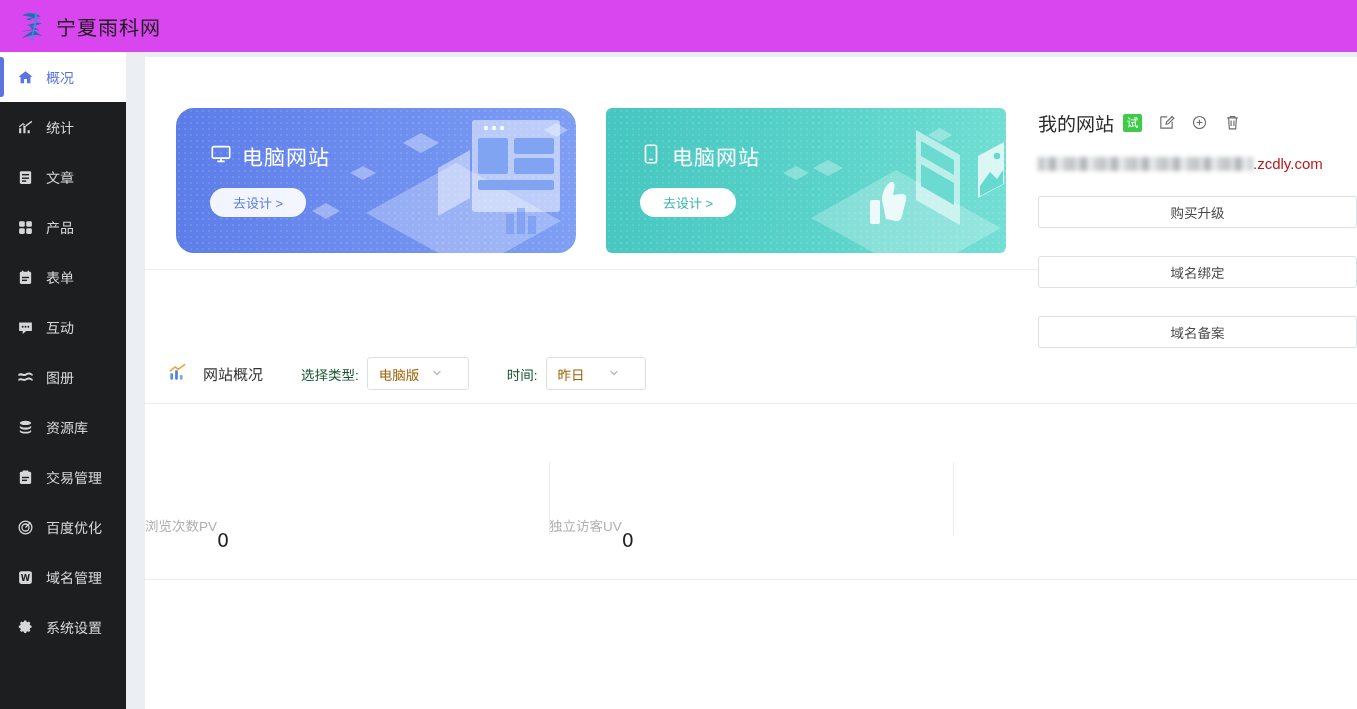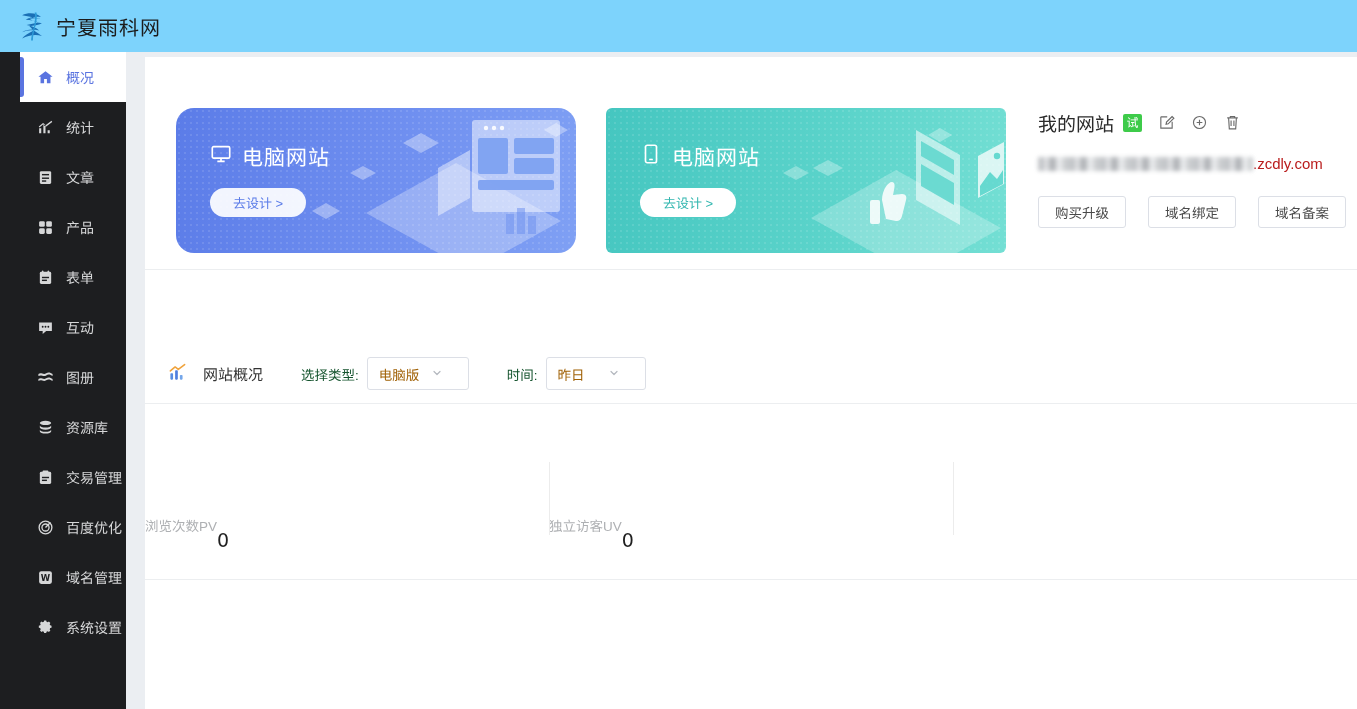--- a/index.html
+++ b/index.html
@@ -9,21 +9,21 @@
     overflow: hidden;
     background: #ffffff;
     font-family: "Liberation Sans", "DejaVu Sans", sans-serif;
     -webkit-font-smoothing: antialiased;
   }
 
   
   .header {
     position: absolute; left: 0; top: 0;
     width: 1357px; height: 52px;
-    background: #7dd3fc;
+    background: #d946ef;
     display: flex; align-items: center;
     z-index: 30;
   }
   .logo-wrap {
     display: flex; align-items: center;
     padding-left: 14px; gap: 6px;
   }
   .logo-mark { width: 36px; height: 36px; display: block; }
   .logo-text {
     font-size: 20px; color: #1b1b1b; letter-spacing: 1px;
@@ -31,21 +31,20 @@
     white-space: nowrap;
   }
 
   
   .sidebar {
     position: absolute; left: 0; top: 52px;
     width: 126px; height: 657px;
     background: #1d1e20;
     z-index: 20;
     padding-top: 0;
-    padding-left: 20px;
   }
   .nav-item {
     position: relative;
     height: 50px;
     display: flex; align-items: center;
     padding-left: 17px;
     gap: 12px;
     color: #d6d7d8;
     font-size: 14px;
     cursor: pointer;
@@ -159,21 +158,21 @@
     display: inline-block;
     height: 14px; width: 215px;
     background:
       repeating-linear-gradient(90deg,#b9bcc0 0 6px,#d8dadd 6px 11px,#a7aaae 11px 18px,#e2e4e6 18px 25px,#c2c5c8 25px 31px);
     filter: blur(2.2px);
     opacity: .85;
     border-radius: 1px;
     vertical-align: middle;
   }
   .url-tail { color: #b91c1c; }
-  .site-btns { margin-top: 24px; display: flex; gap: 22px; }
+  .site-btns { margin-top: 24px; display: flex; gap: 28px; flex-direction: column; }
   .sbtn {
     height: 32px; padding: 0 16px;
     border: 1px solid #dcdfe6;
     border-radius: 3px;
     background: #ffffff;
     font-size: 13.5px; color: #4a4a4a;
     display: inline-flex; align-items: center; justify-content: center;
     cursor: pointer;
     white-space: nowrap;
     font-family: "DejaVu Sans","Liberation Sans",sans-serif;

